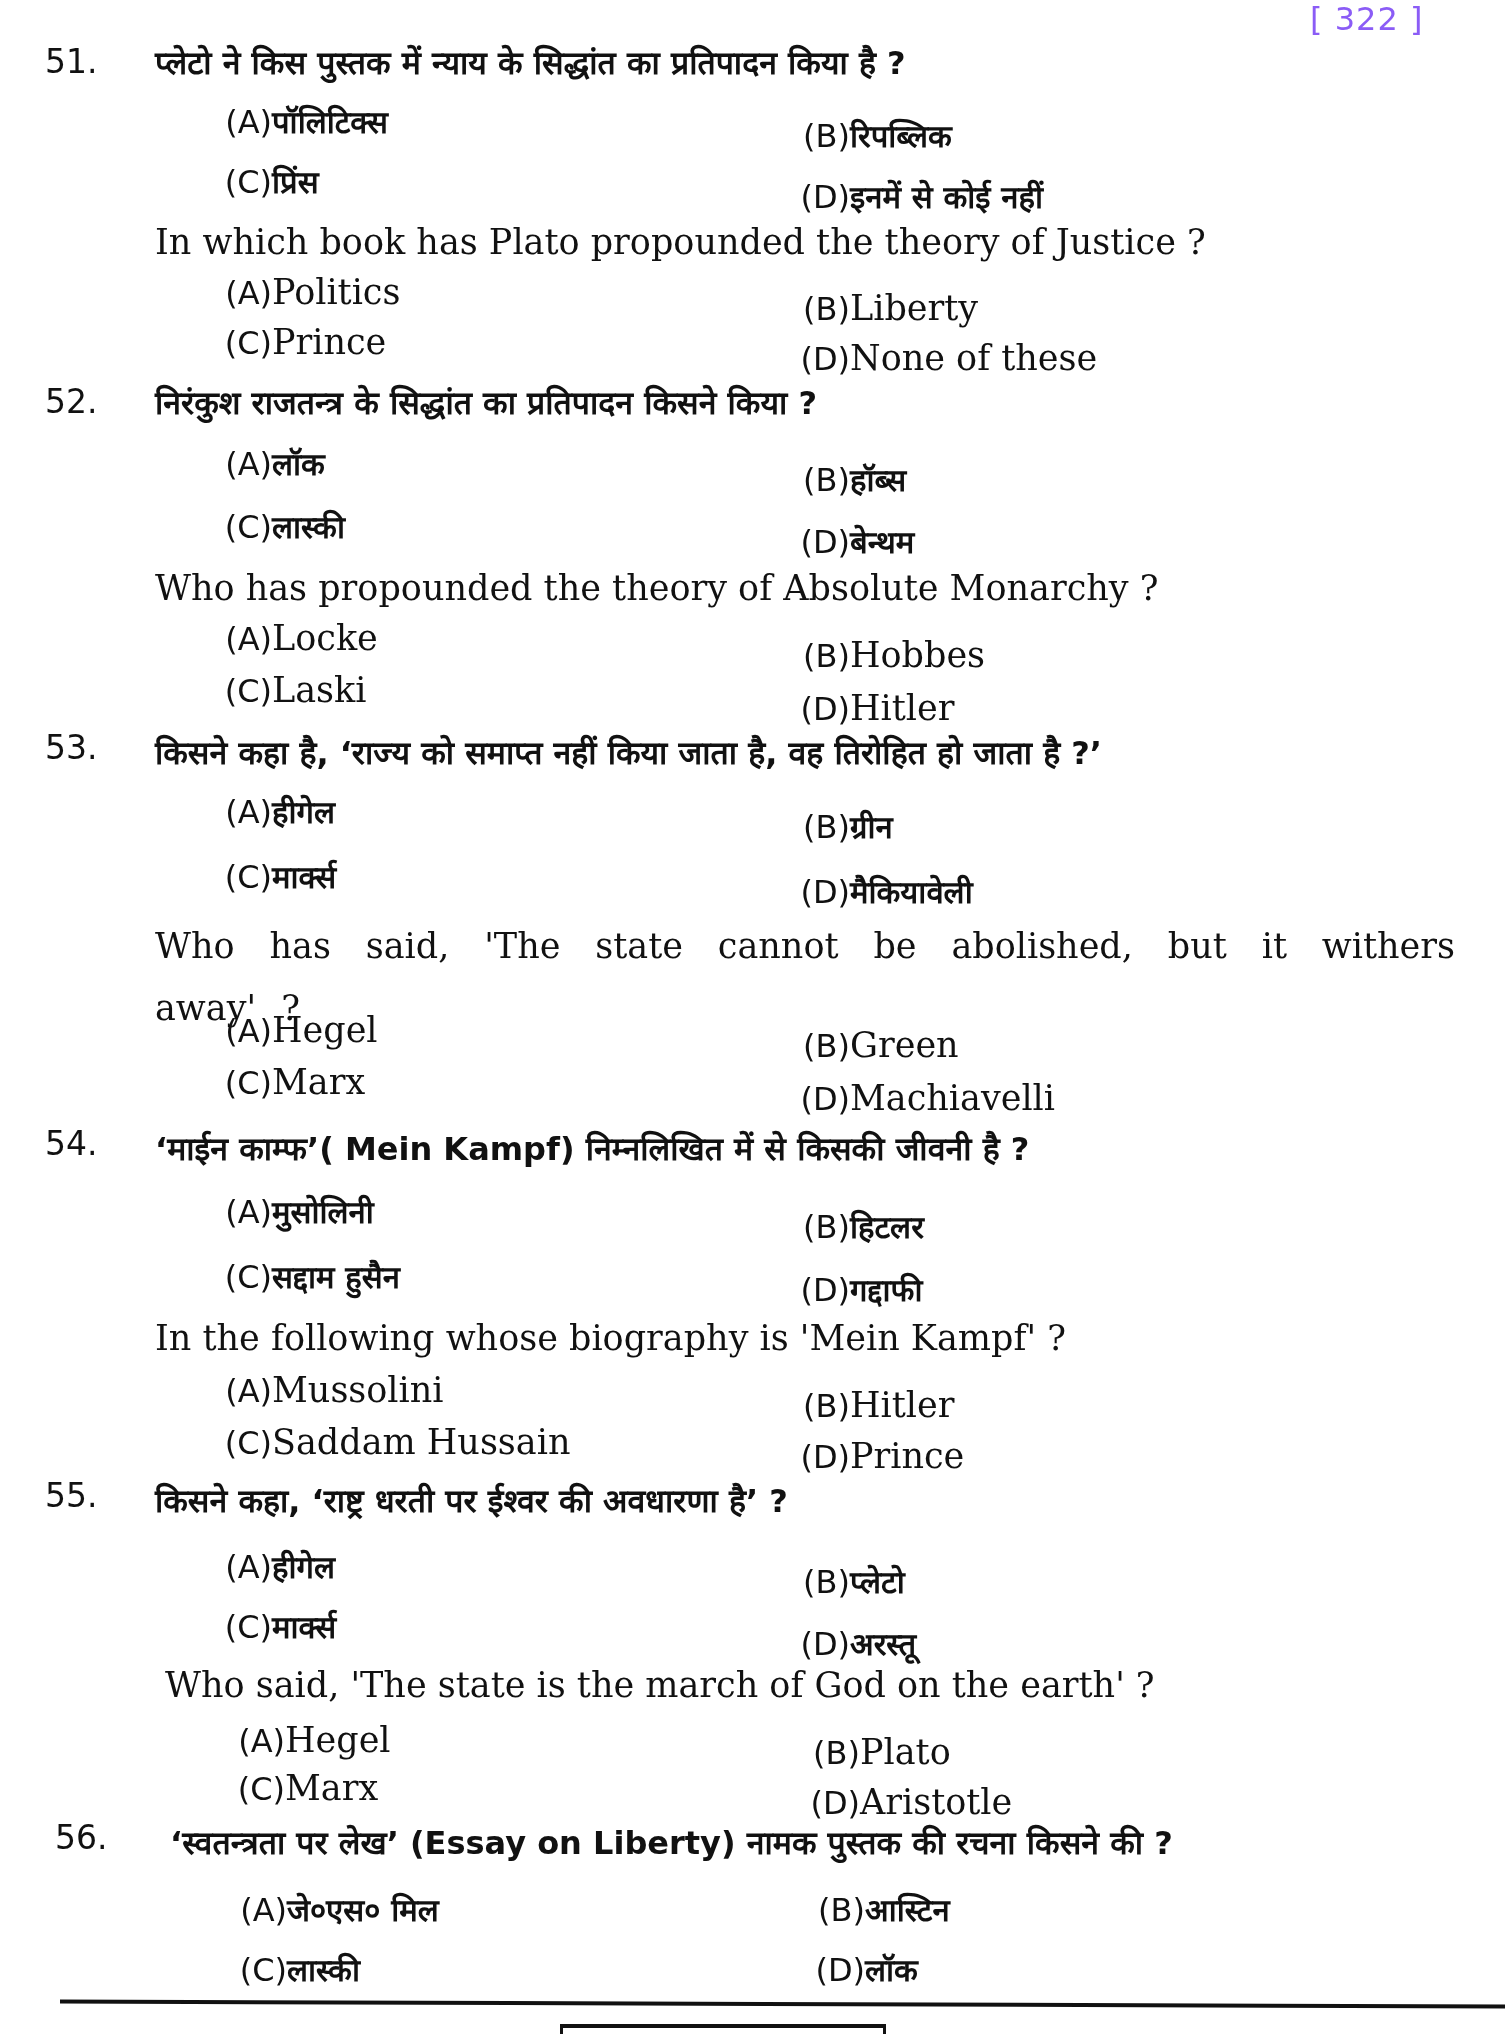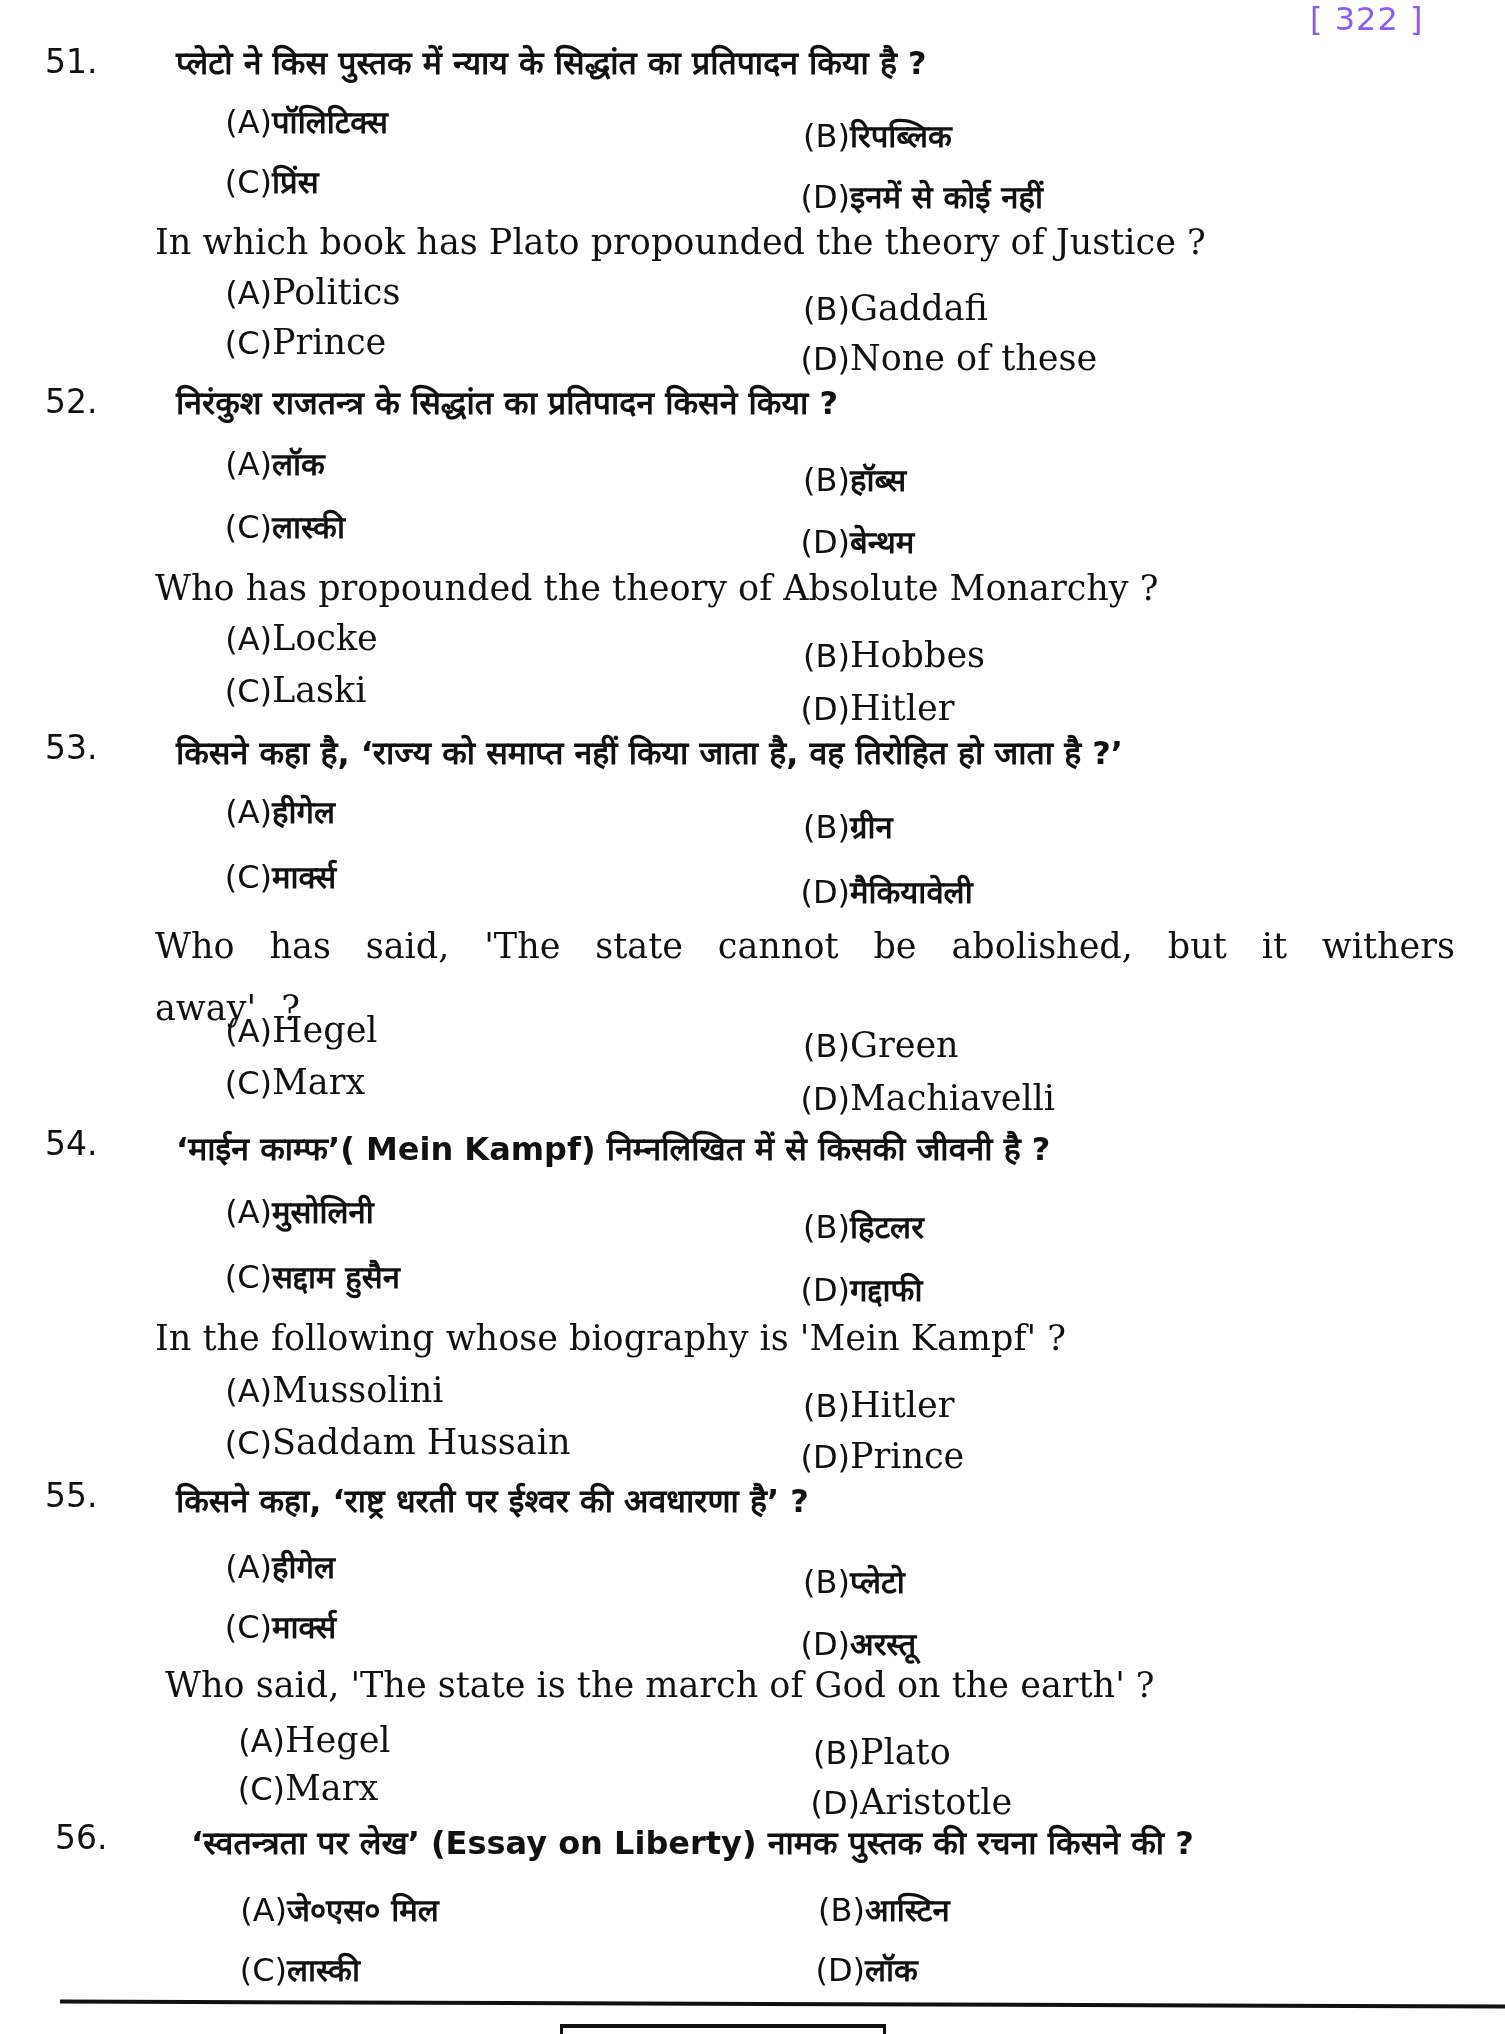--- a/index.html
+++ b/index.html
@@ -40,21 +40,20 @@
       position: absolute;
       left: 155px;
       font-size: 34px;
       white-space: nowrap;
       color: #111;
     }
     .qtext.hi {
       font-family: "DejaVu Sans", "Liberation Sans", sans-serif;
       font-weight: bold;
       font-size: 32px;
-      margin-left: 21px;
     }
     .qtext.en {
       font-family: "DejaVu Serif", "Liberation Serif", serif;
       font-size: 35px;
     }
     .qtext.wrap {
       white-space: normal;
       width: 1300px;
       text-align: justify;
       text-align-last: left;
@@ -113,21 +112,21 @@
 
 <div class="question">
   <div class="qnum" style="top:42px">51.</div>
   <div class="qtext hi" style="top:40px">प्लेटो ने किस पुस्तक में न्याय के सिद्धांत का प्रतिपादन किया है ?</div>
   <div class="opt hi col-a" style="top:100px"><span class="lbl">(A)</span><span class="val">पॉलिटिक्स</span></div>
   <div class="opt hi col-b" style="top:114px"><span class="lbl">(B)</span><span class="val">रिपब्लिक</span></div>
   <div class="opt hi col-a" style="top:160px"><span class="lbl">(C)</span><span class="val">प्रिंस</span></div>
   <div class="opt hi col-b" style="top:175px"><span class="lbl">(D)</span><span class="val">इनमें से कोई नहीं</span></div>
   <div class="qtext en" style="top:222px">In which book has Plato propounded the theory of Justice ?</div>
   <div class="opt en col-a" style="top:272px"><span class="lbl">(A)</span><span class="val">Politics</span></div>
-  <div class="opt en col-b" style="top:288px"><span class="lbl">(B)</span><span class="val">Gaddafi</span></div>
+  <div class="opt en col-b" style="top:288px"><span class="lbl">(B)</span><span class="val">Liberty</span></div>
   <div class="opt en col-a" style="top:322px"><span class="lbl">(C)</span><span class="val">Prince</span></div>
   <div class="opt en col-b" style="top:338px"><span class="lbl">(D)</span><span class="val">None of these</span></div>
 </div>
 
 <div class="question">
   <div class="qnum" style="top:382px">52.</div>
   <div class="qtext hi" style="top:380px">निरंकुश राजतन्त्र के सिद्धांत का प्रतिपादन किसने किया ?</div>
   <div class="opt hi col-a" style="top:442px"><span class="lbl">(A)</span><span class="val">लॉक</span></div>
   <div class="opt hi col-b" style="top:458px"><span class="lbl">(B)</span><span class="val">हॉब्स</span></div>
   <div class="opt hi col-a" style="top:505px"><span class="lbl">(C)</span><span class="val">लास्की</span></div>

